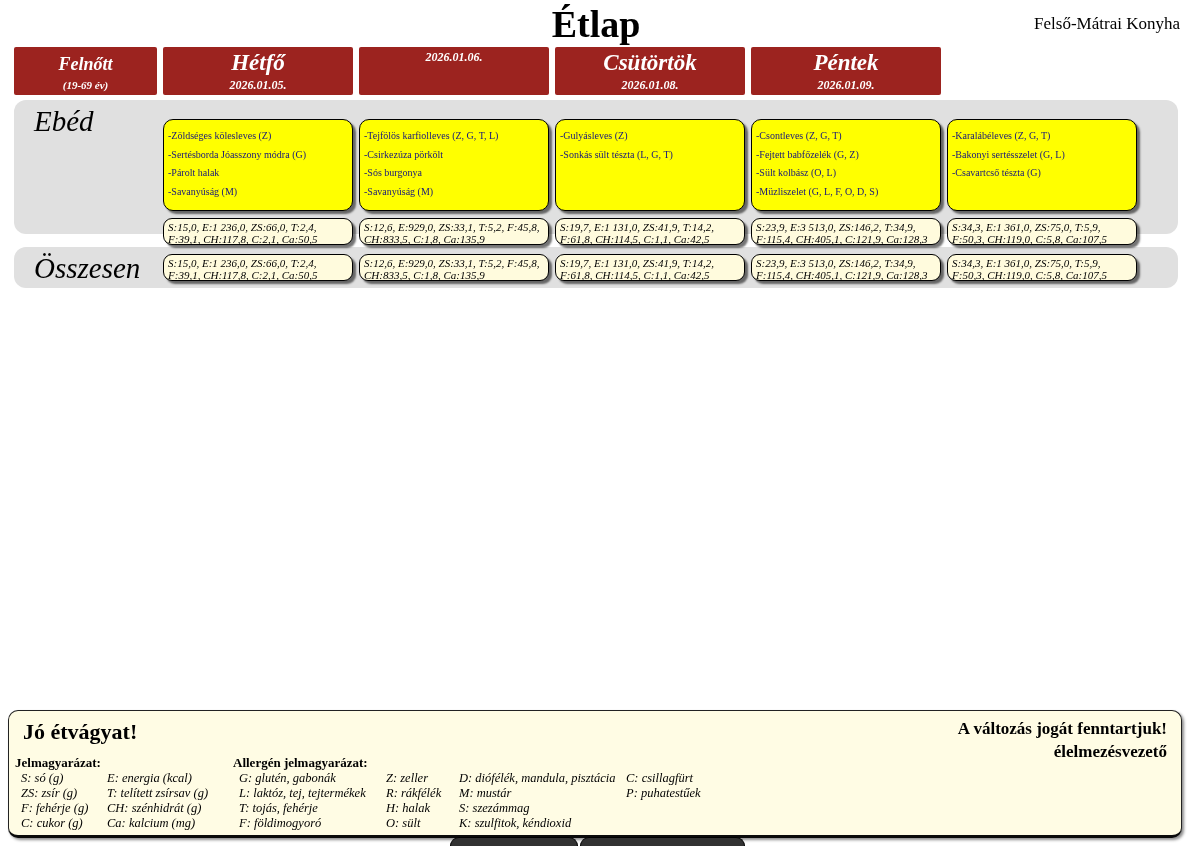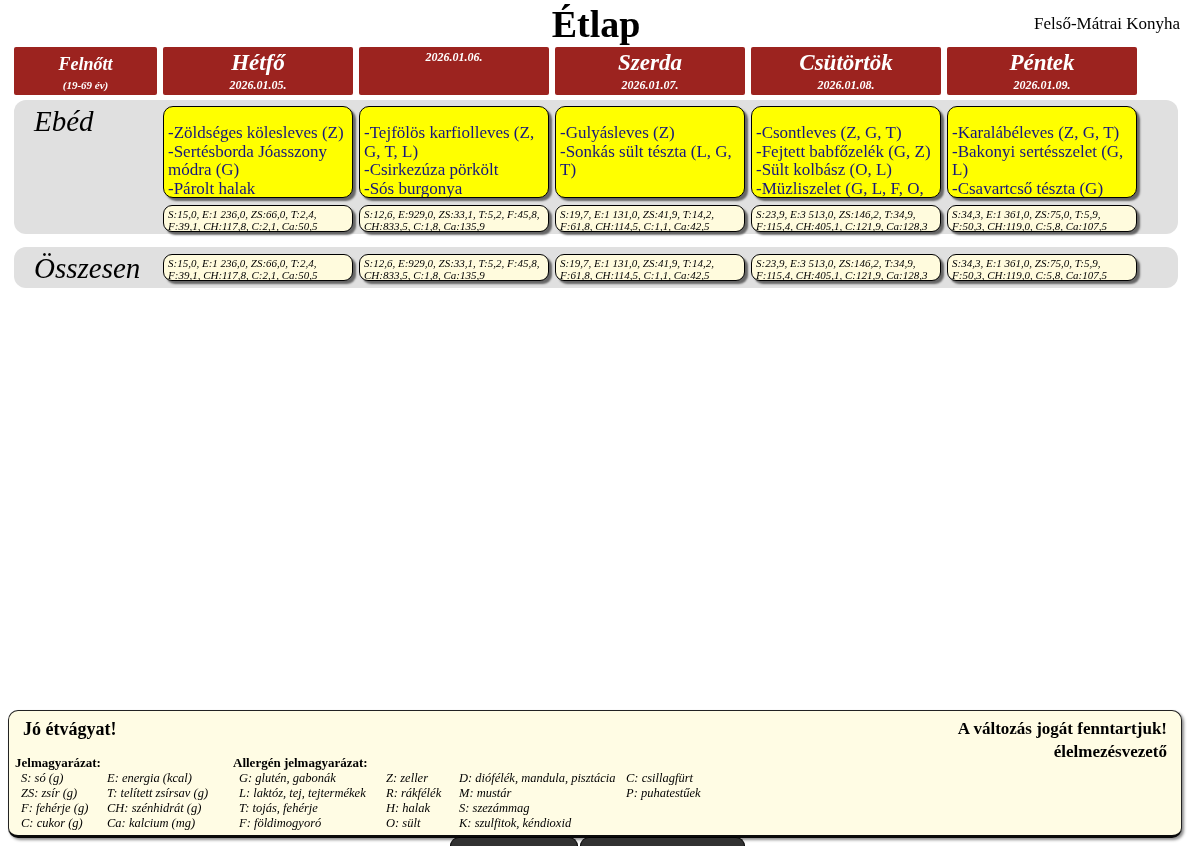--- a/index.html
+++ b/index.html
@@ -29,36 +29,36 @@
   .band{
     background:var(--row-gray);border-radius:12px;width:1164px;box-sizing:border-box;
     display:grid;grid-template-columns:143px repeat(5,190px);column-gap:6px;
   }
   .lunch-band{margin-top:5px;height:134px;padding-top:4px;}
   .total-band{margin-top:13px;height:41px;align-items:center;}
   .row-label{font-style:italic;font-size:29px;padding-left:20px;line-height:34px;}
   .menu-box{
     background:var(--menu-yellow);border:1.5px solid #000;border-radius:10px;
     box-shadow:3px 3px 2px rgba(0,0,0,0.55);
-    height:92px;box-sizing:border-box;padding:17px 4px;margin-top:2px;
-    color:var(--menu-navy);font-size:17px;line-height:18.5px;overflow:hidden;
+    height:92px;box-sizing:border-box;padding:7px 4px;margin-top:15px;
+    color:var(--menu-navy);font-size:10px;line-height:18.5px;overflow:hidden;
   }
   .nutri-box{
     background:var(--cream);border:1.5px solid #000;border-radius:9px;
     box-shadow:3px 3px 2px rgba(0,0,0,0.55);
     font-style:italic;font-size:11px;line-height:12px;padding:2px 4px;
     margin-top:7px;height:27px;box-sizing:border-box;overflow:hidden;
   }
   .total-band .nutri-box{margin-top:0;}
   .footer-box{
     position:absolute;left:8px;top:710px;width:1174px;height:128px;box-sizing:border-box;
     background:var(--footer-cream);border:1px solid #222;border-bottom:3px solid #0a0a0a;
     border-radius:10px;box-shadow:2px 2px 3px rgba(0,0,0,0.45);
   }
-  .greeting{position:absolute;top:8px;left:14px;font-weight:bold;font-size:18px;}
+  .greeting{position:absolute;top:8px;left:14px;font-weight:bold;font-size:22px;}
   .rights-block{position:absolute;top:6px;right:14px;text-align:right;font-weight:bold;font-size:17px;line-height:23px;}
   .legend-area{position:absolute;left:6px;bottom:4px;display:flex;}
   .legend-heading{font-weight:bold;font-size:13px;line-height:16px;}
   .legend-cols{display:flex;}
   .legend-col{font-style:italic;font-size:12.5px;line-height:15px;padding-left:6px;box-sizing:border-box;}
   .lg-c1{width:86px;}
   .lg-c2{width:126px;}
   .legend-block{width:218px;}
   .al-c1{width:147px;}
   .al-c2{width:73px;}
@@ -85,24 +85,20 @@
       <div class="group-sub">(19-69 év)</div>
     </div>
     <div class="hdr-cell">
       <div class="day-name">Hétfő</div>
       <div class="day-date">2026.01.05.</div>
     </div>
     <div class="hdr-cell">
       <div class="day-date">2026.01.06.</div>
     </div>
     <div class="hdr-cell">
-      <div class="day-name">Szerda</div>
-      <div class="day-date">2026.01.07.</div>
-    </div>
-    <div class="hdr-cell">
       <div class="day-name">Csütörtök</div>
       <div class="day-date">2026.01.08.</div>
     </div>
     <div class="hdr-cell">
       <div class="day-name">Péntek</div>
       <div class="day-date">2026.01.09.</div>
     </div>
   </div>
 
   <div class="band lunch-band">

